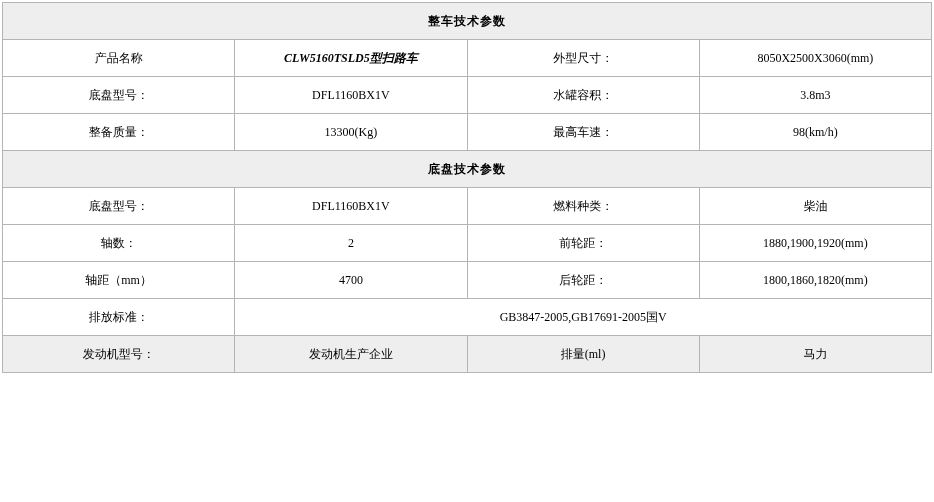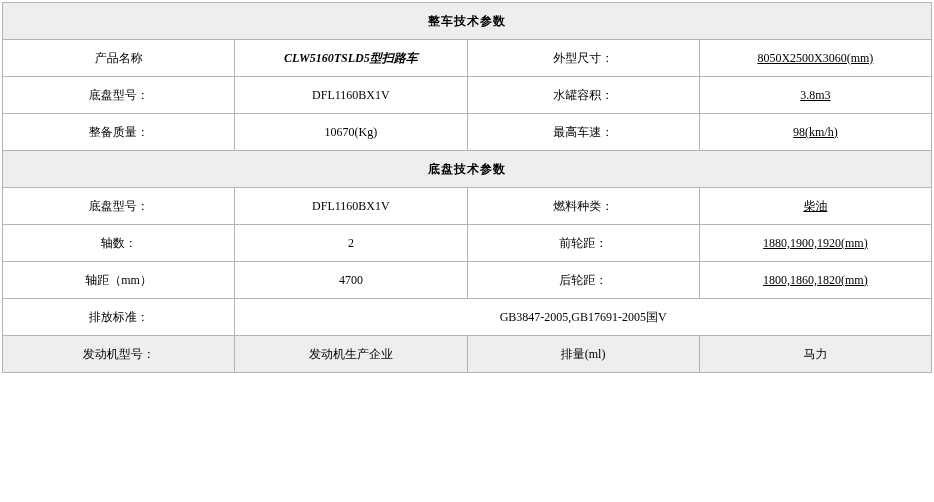--- a/index.html
+++ b/index.html
@@ -46,21 +46,20 @@
     width: 200px;
   }
   td.value {
     width: 265px;
   }
   td.label2 {
     width: 200px;
   }
   td.value2 {
     width: 265px;
-    text-decoration: underline;
   }
   td.emission-label {
     height: 26px;
     font-size: 15px;
   }
   td.emission-value {
     height: 26px;
     font-size: 15px;
     margin-top: 23px;
   }
@@ -91,21 +90,21 @@
         <td class="value2">8050X2500X3060(mm)</td>
       </tr>
       <tr>
         <td class="label">底盘型号：</td>
         <td class="value">DFL1160BX1V</td>
         <td class="label2">水罐容积：</td>
         <td class="value2">3.8m3</td>
       </tr>
       <tr>
         <td class="label">整备质量：</td>
-        <td class="value">10670(Kg)</td>
+        <td class="value">13300(Kg)</td>
         <td class="label2">最高车速：</td>
         <td class="value2">98(km/h)</td>
       </tr>
 
       <tr>
         <td class="section" colspan="4">底盘技术参数</td>
       </tr>
 
       <tr>
         <td class="label">底盘型号：</td>

